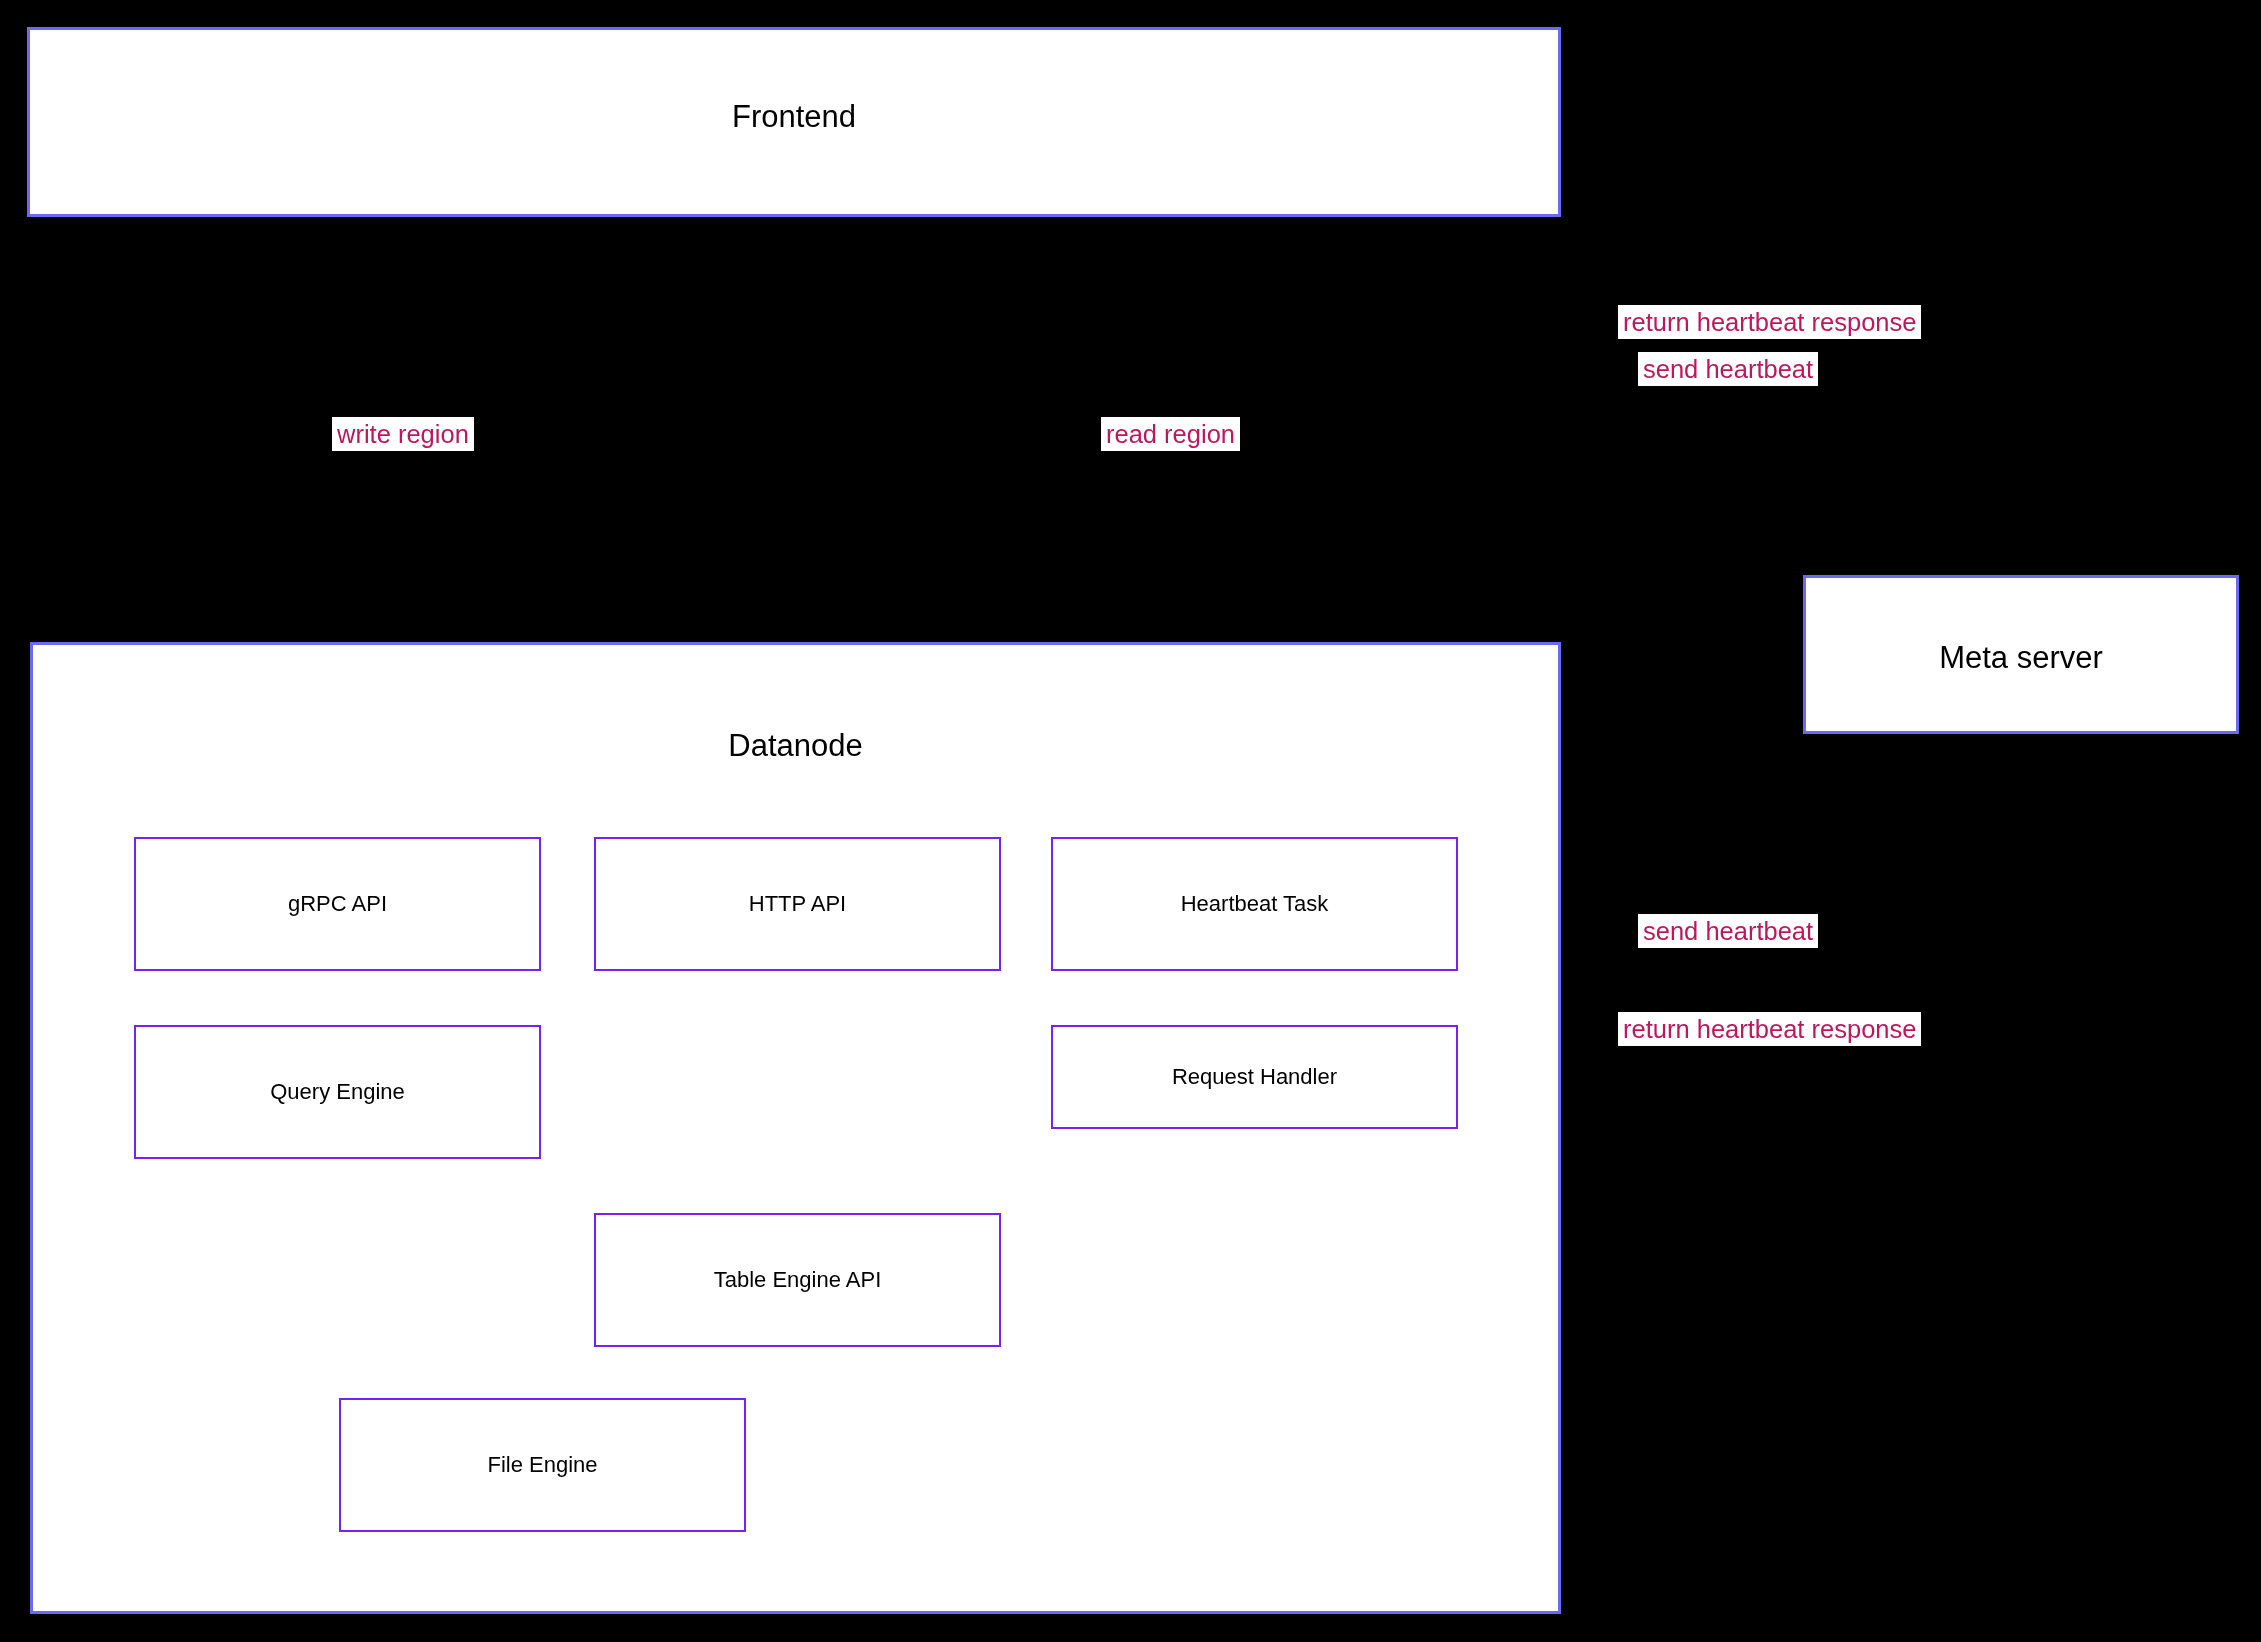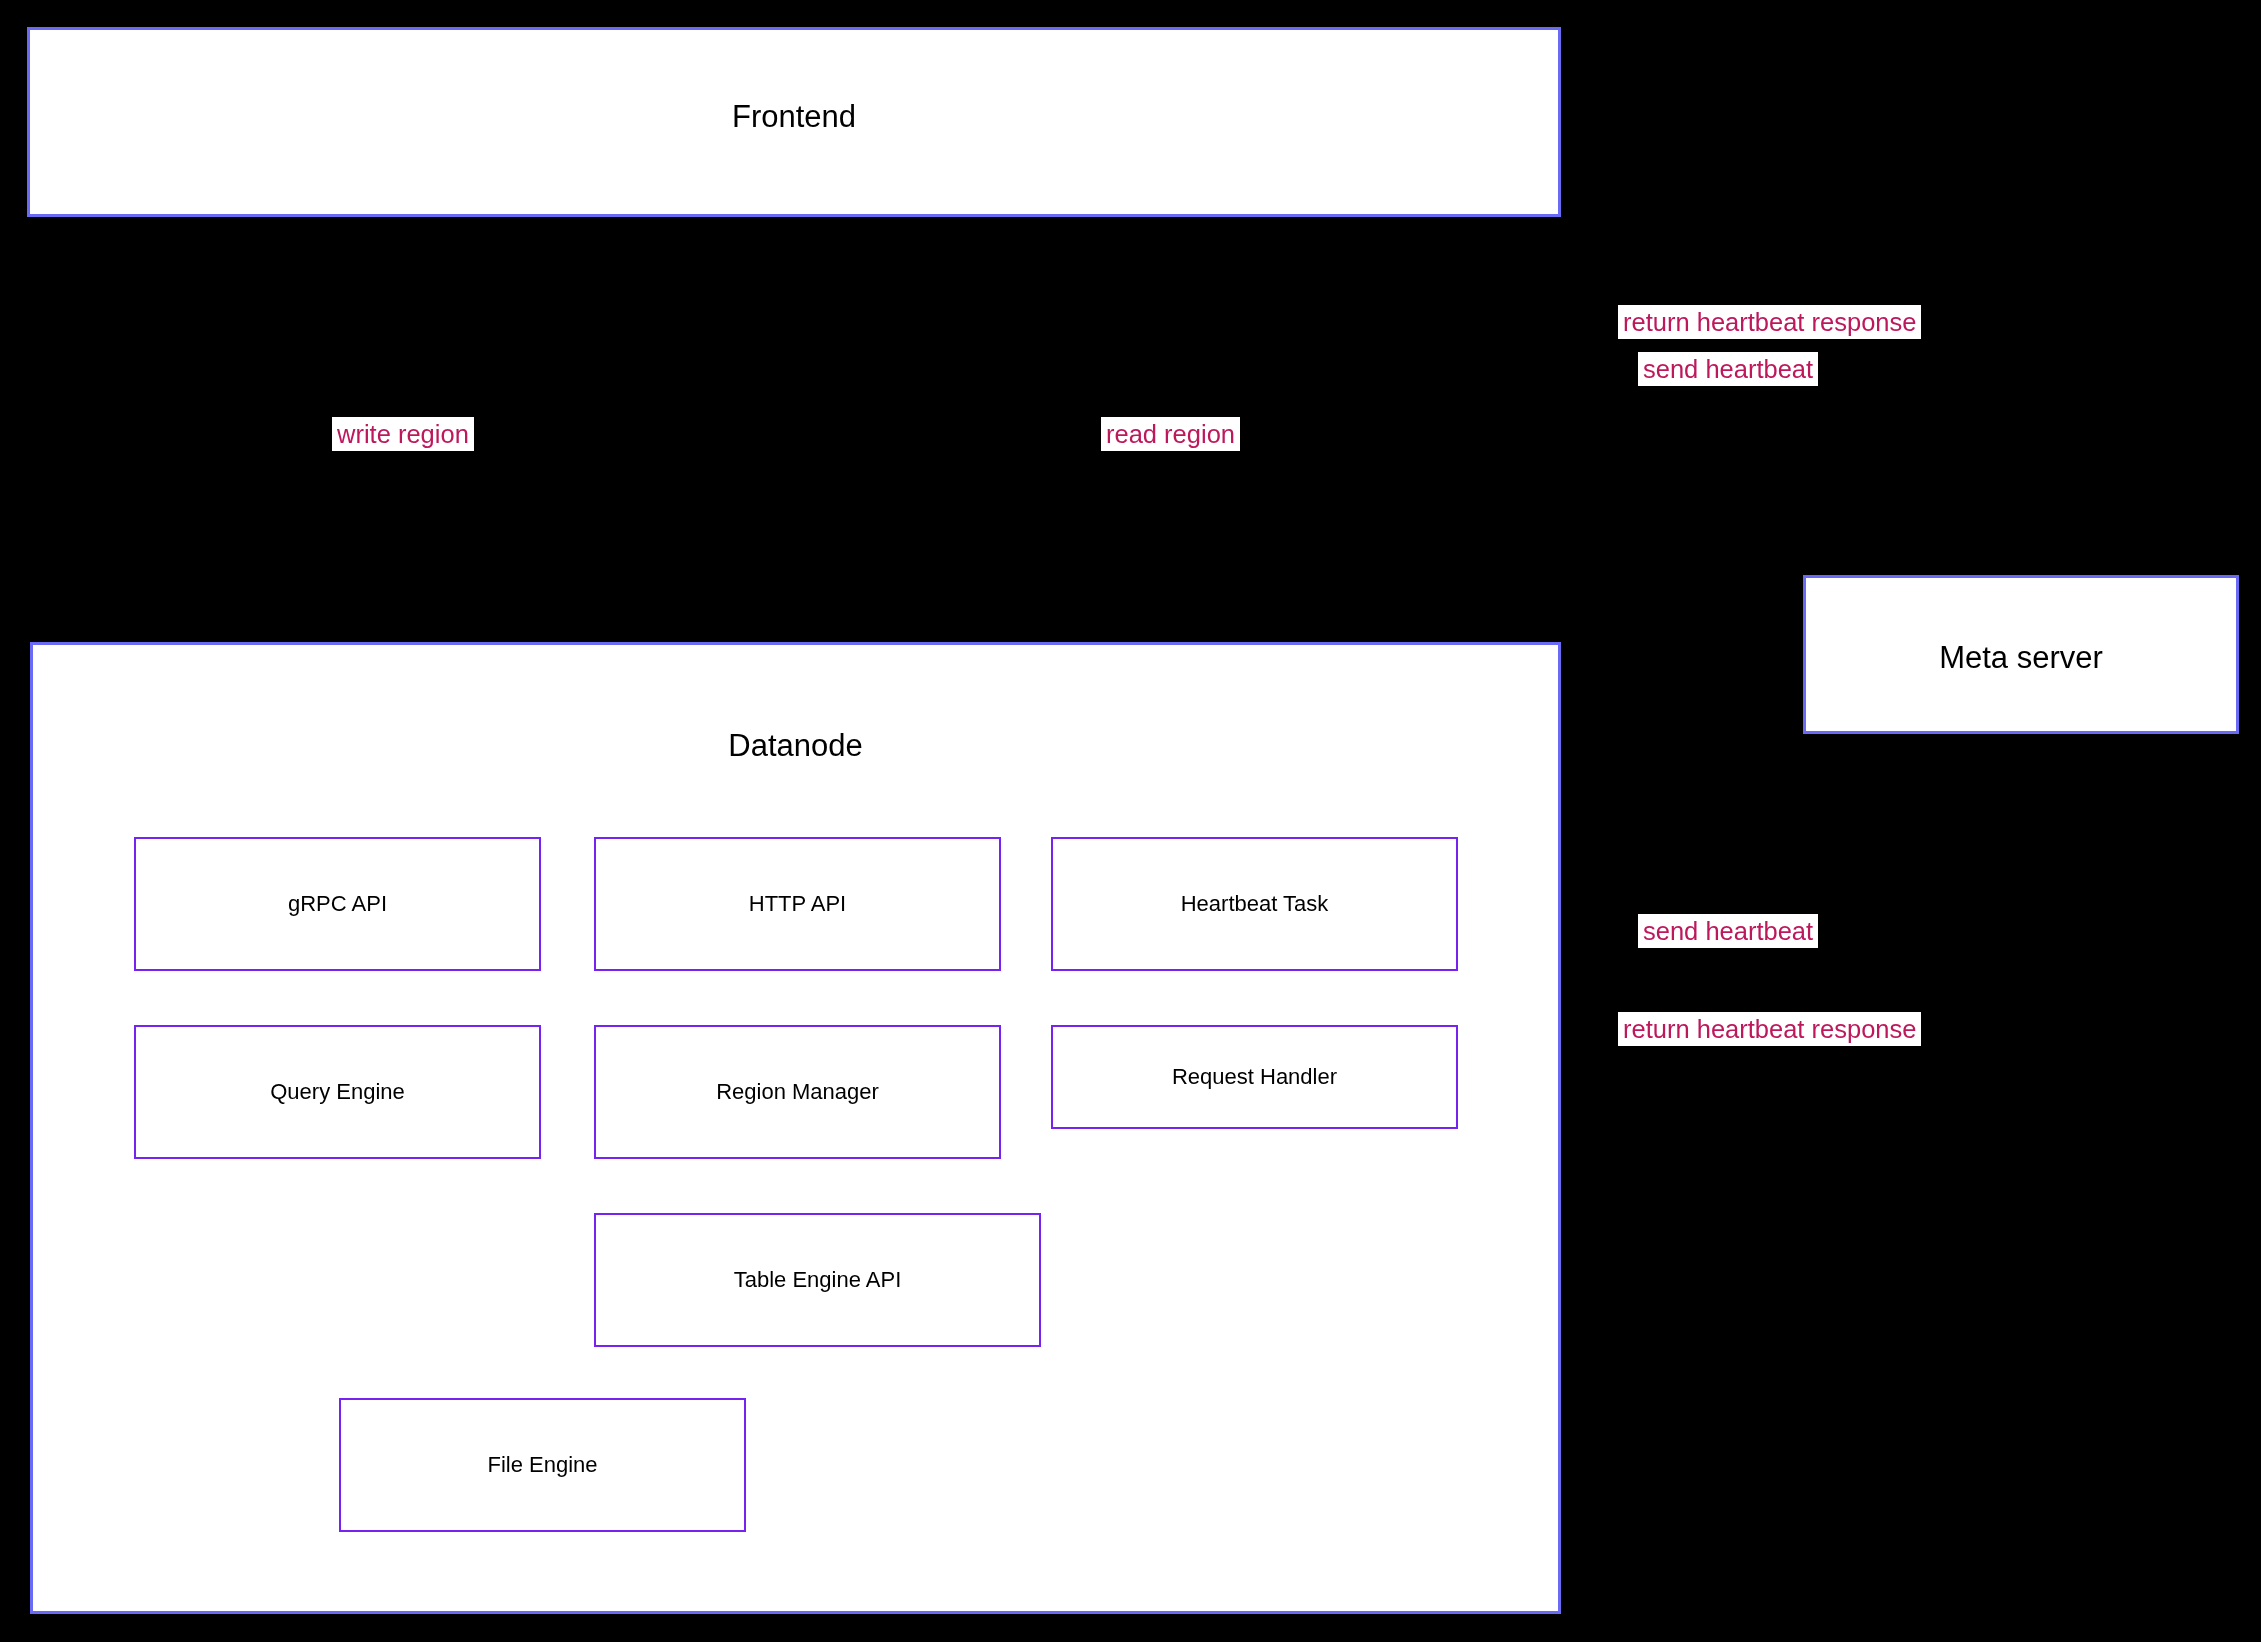--- a/index.html
+++ b/index.html
@@ -118,28 +118,25 @@
     <div class="node-inner" style="left:561px; top:192px; width:407px; height:134px;">
       <span>HTTP API</span>
     </div>
     <div class="node-inner" style="left:1018px; top:192px; width:407px; height:134px;">
       <span>Heartbeat Task</span>
     </div>
 
     <div class="node-inner" style="left:101px; top:380px; width:407px; height:134px;">
       <span>Query Engine</span>
     </div>
-    <div class="node-inner" style="left:561px; top:380px; width:407px; height:134px;">
-      <span>Region Manager</span>
-    </div>
     <div class="node-inner" style="left:1018px; top:380px; width:407px; height:104px;">
       <span>Request Handler</span>
     </div>
 
-    <div class="node-inner" style="left:561px; top:568px; width:447px; height:134px;">
+    <div class="node-inner" style="left:561px; top:568px; width:407px; height:134px;">
       <span>Table Engine API</span>
     </div>
 
     <div class="node-inner" style="left:306px; top:753px; width:407px; height:134px;">
       <span>File Engine</span>
     </div>
   </div>
 
   <div class="edge-label" style="left:332px; top:417px;">write region</div>
 

